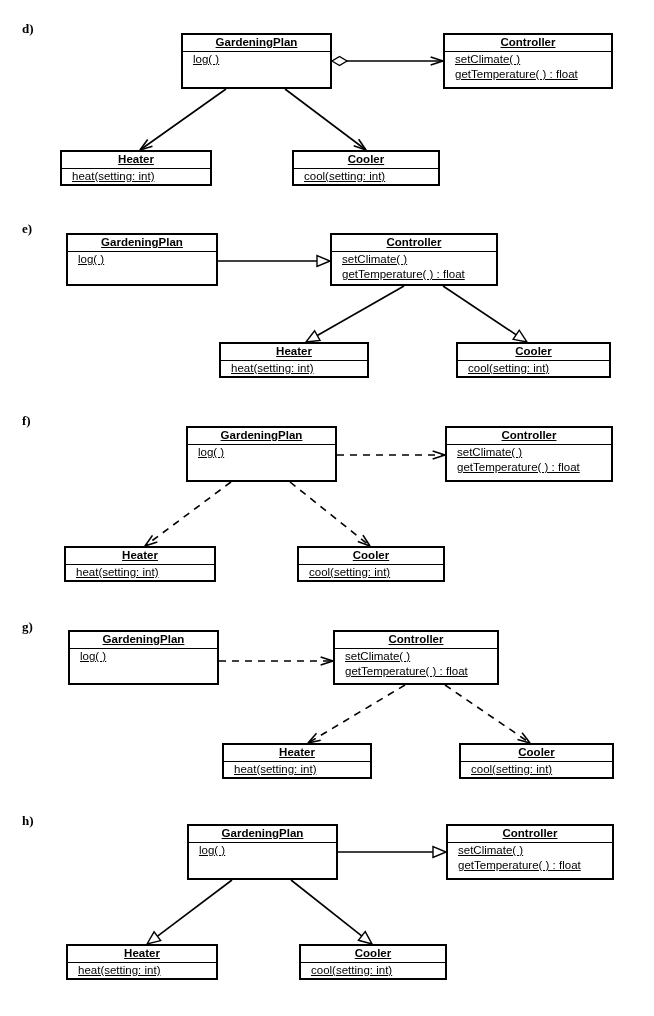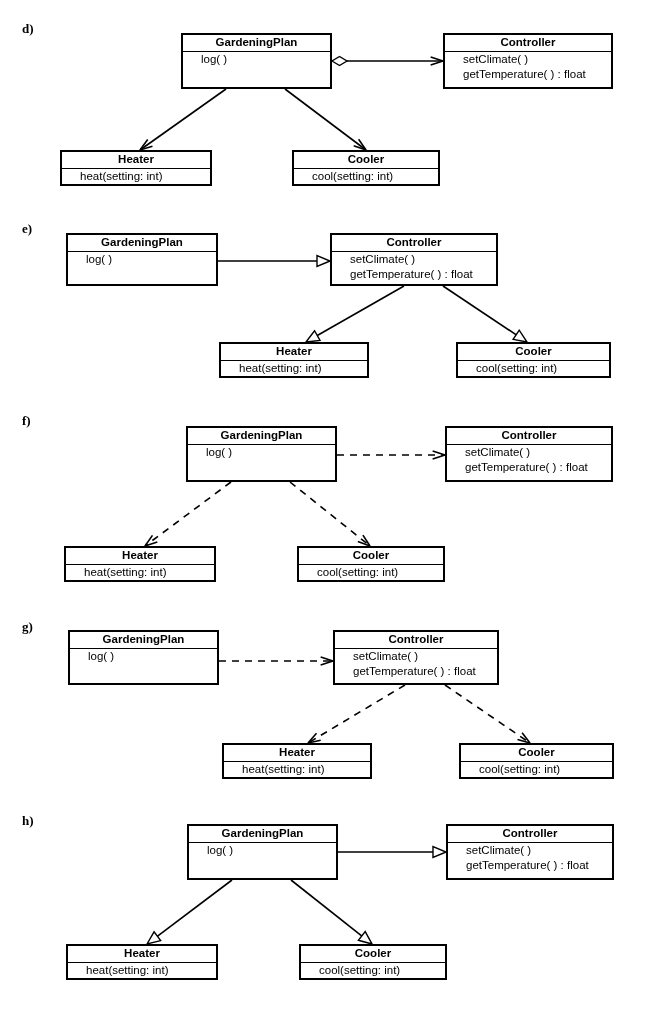--- a/index.html
+++ b/index.html
@@ -33,36 +33,37 @@
     font-size: 13px;
     color: #000;
     line-height: 1;
     white-space: nowrap;
   }
   .uml-class {
     position: absolute;
     box-sizing: border-box;
     border: 2px solid #000;
     background: #ffffff;
+    text-decoration: underline;
   }
   .uml-class .cls-name {
     box-sizing: border-box;
     height: 17px;
     line-height: 15px;
     text-align: center;
     font-weight: bold;
     font-size: 11.5px;
     color: #000;
     border-bottom: 1.5px solid #000;
     white-space: nowrap;
     overflow: hidden;
   }
   .uml-class .cls-ops {
     box-sizing: border-box;
-    padding: 0px 0 0 18px;
+    padding: 0px 0 0 10px;
   }
   .uml-class .op {
     font-size: 11.5px;
     line-height: 15px;
     color: #000;
     white-space: nowrap;
     text-align: left;
   }
 </style>
 </head>

